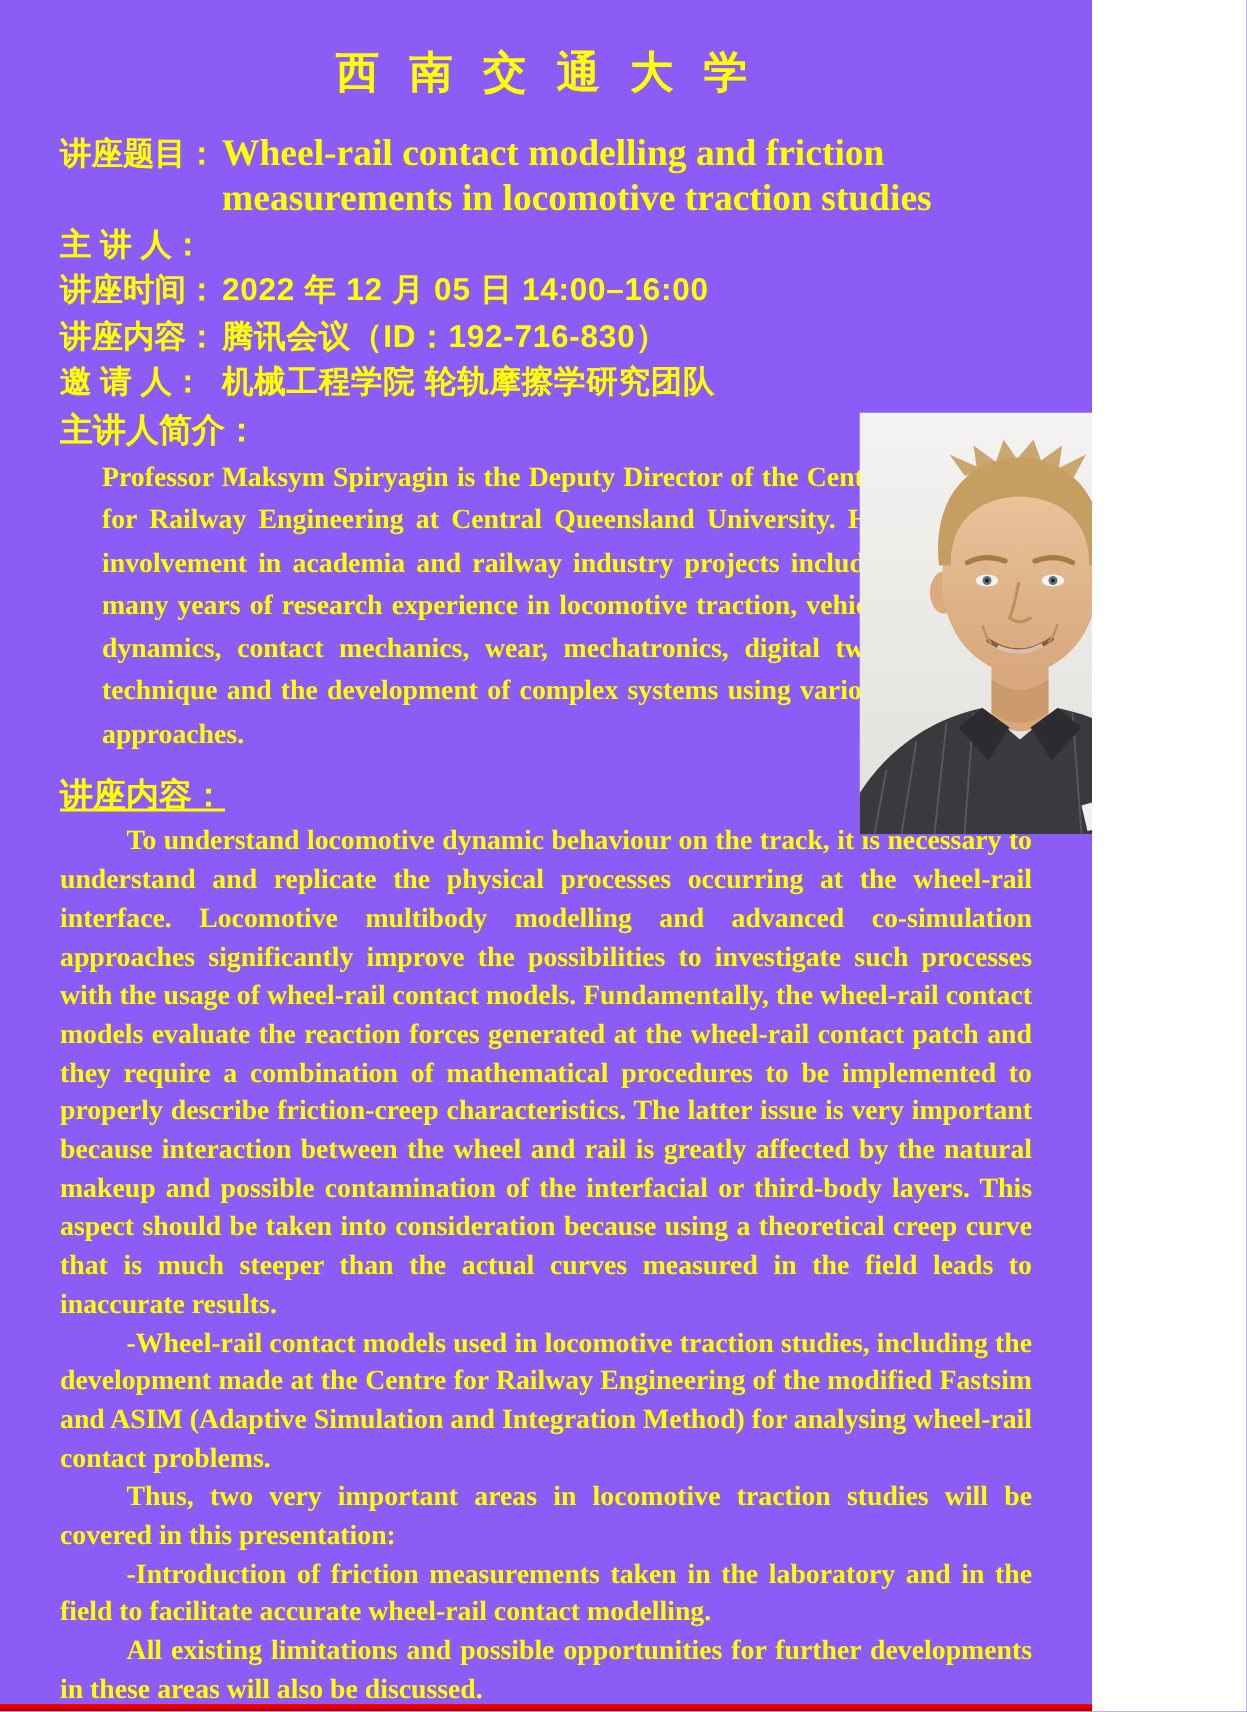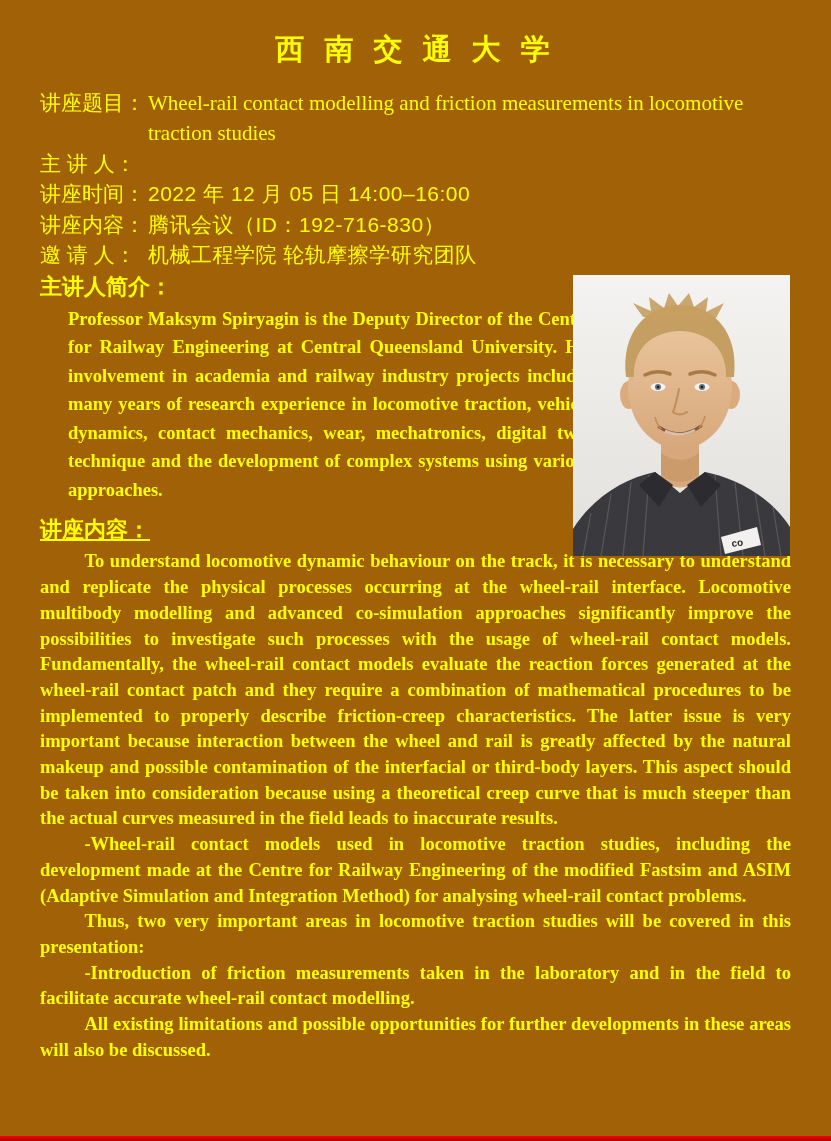--- a/index.html
+++ b/index.html
@@ -1,22 +1,22 @@
 <!DOCTYPE html>
 <html><head>
 <meta charset="utf-8">
 <style>
   html, body { margin: 0; padding: 0; }
   body { width: 831px; height: 1141px; font-family: "Liberation Sans", sans-serif; }
 
   .poster {
     position: relative;
-    width: 831px;
+    width: 728px;
     height: 1141px;
-    background: #a16207;
+    background: #8b5cf6;
     overflow: hidden;
     box-sizing: border-box;
   }
 
   .univ-name {
     margin-top: 34px;
     text-align: center;
     color: #ffff00;
     font-size: 29px;
     font-weight: bold;
@@ -36,36 +36,36 @@
   }
 
   .info-block {
     margin: 22px 40px 0 40px;
     color: #ffff00;
   }
 
   .info-row {
     display: flex;
     align-items: flex-start;
-    font-weight: normal;
+    font-weight: bold;
     font-size: 21px;
     line-height: 30.5px;
   }
 
   .info-row .label {
     flex: 0 0 108px;
     white-space: nowrap;
     font-family: "Liberation Sans", "DejaVu Sans", sans-serif;
   }
 
   .info-row .value { flex: 1; }
 
   .value.serif {
     font-family: "Liberation Serif", "DejaVu Serif", serif;
-    font-size: 21px;
+    font-size: 25px;
   }
 
   .value.sans {
     font-family: "Liberation Sans", "DejaVu Sans", sans-serif;
     letter-spacing: 0.5px;
   }
 
   .bio-heading {
     font-weight: bold;
     font-size: 22px;

